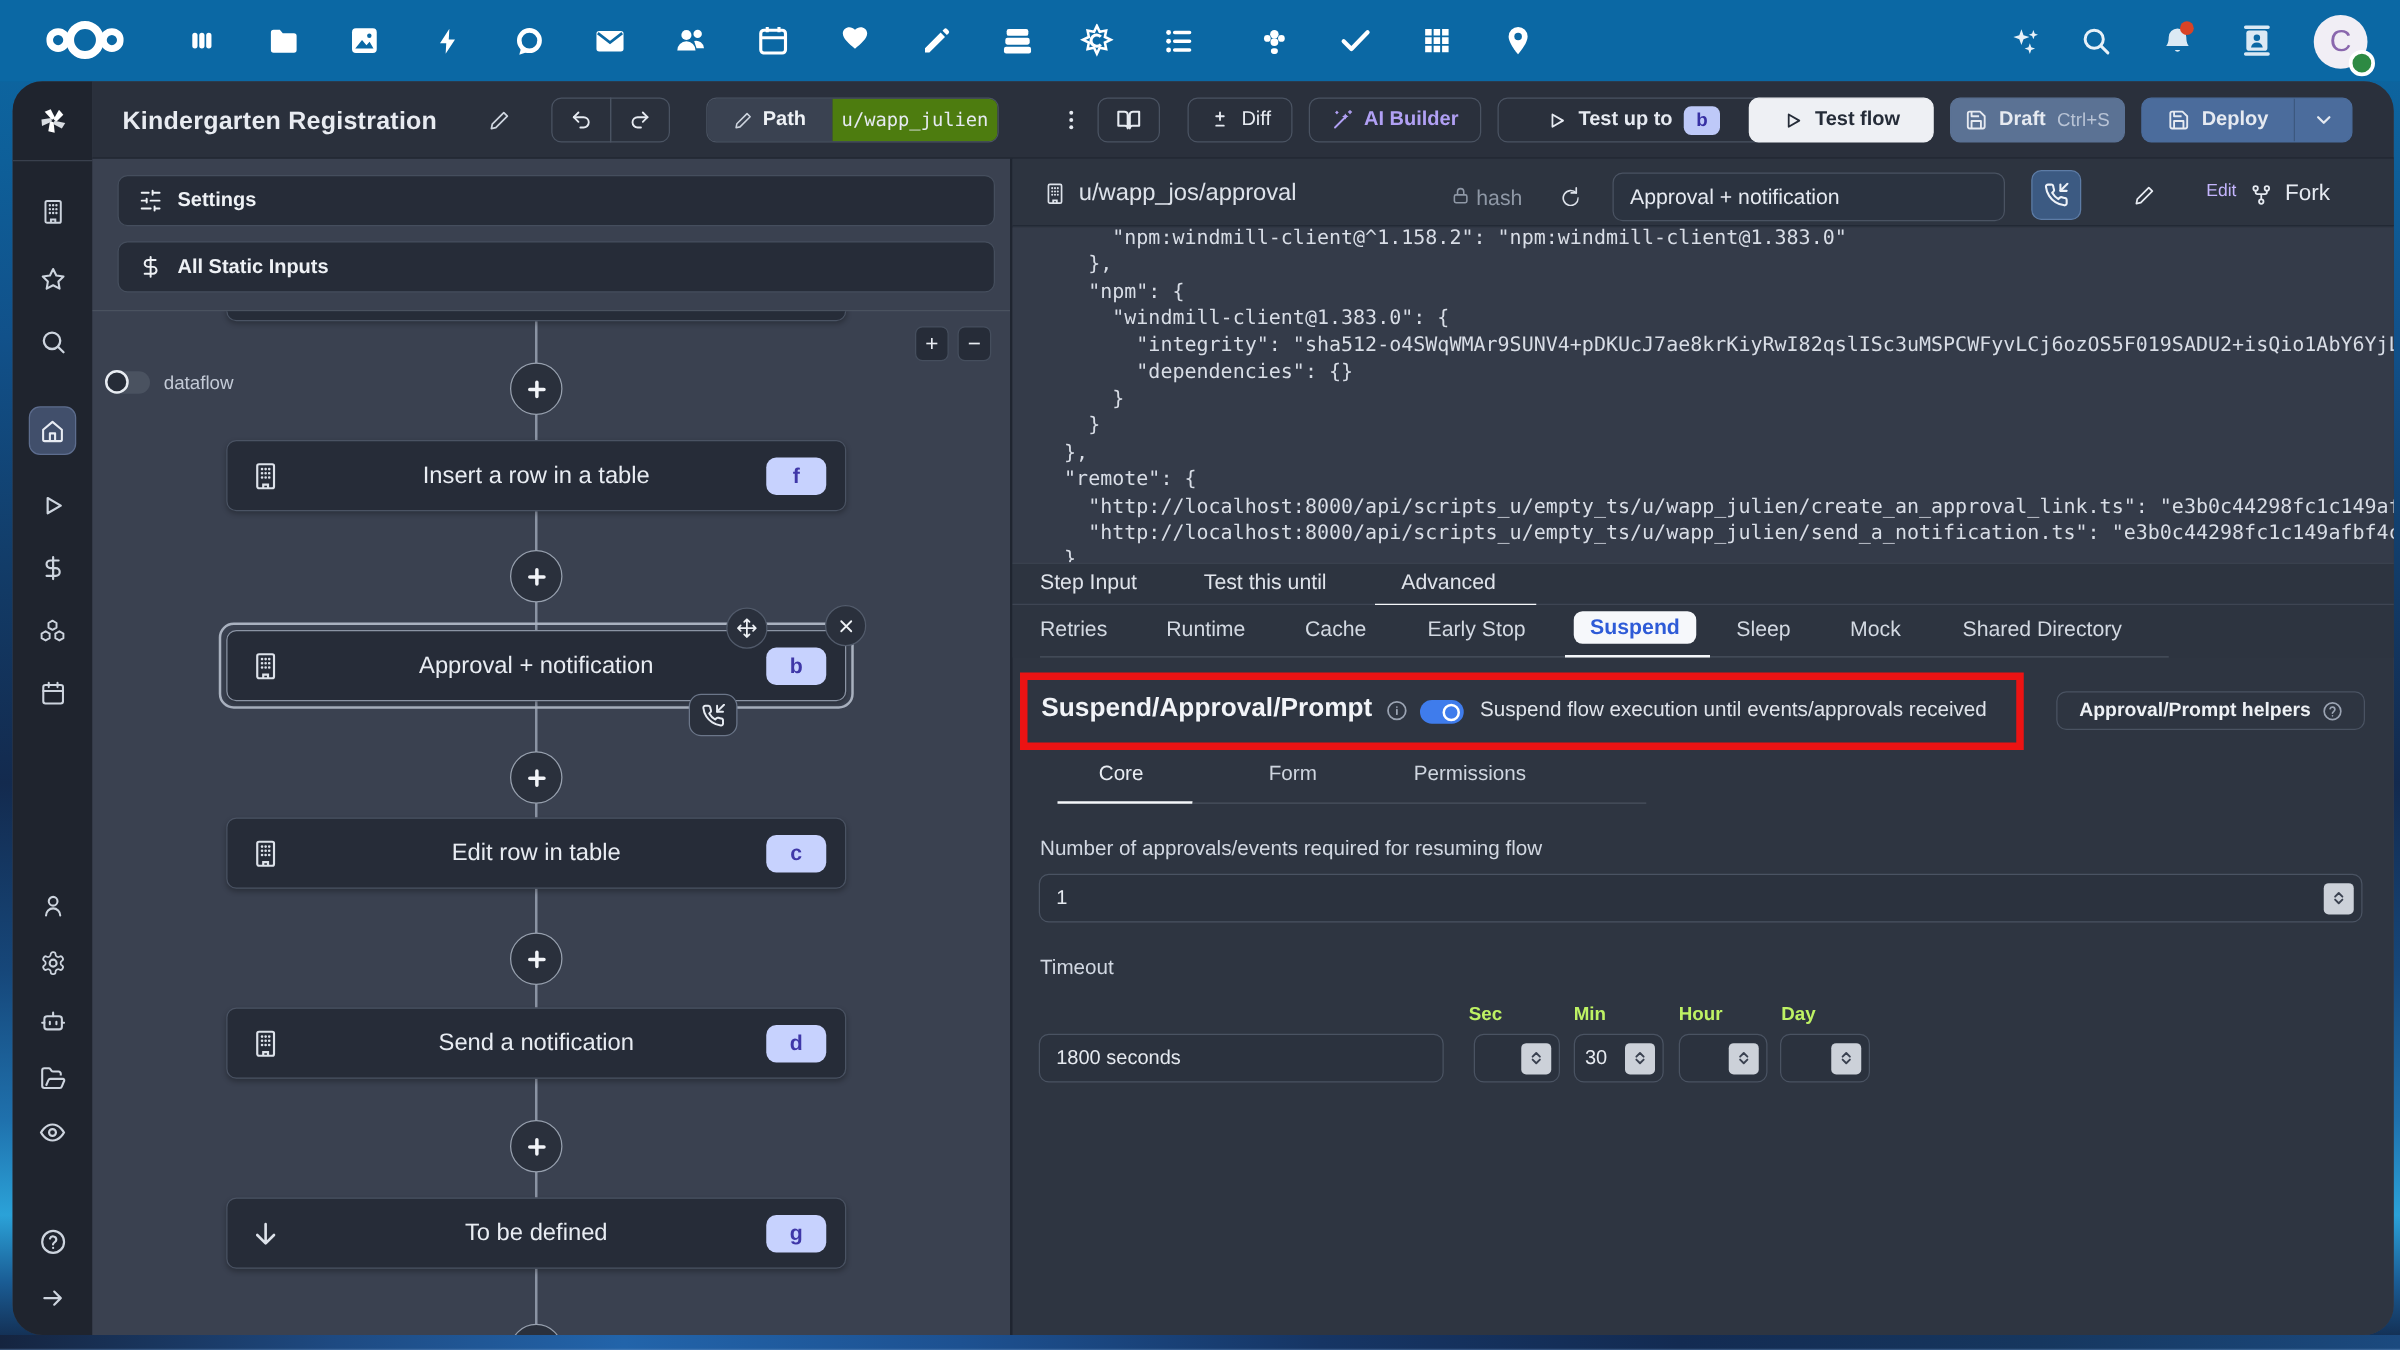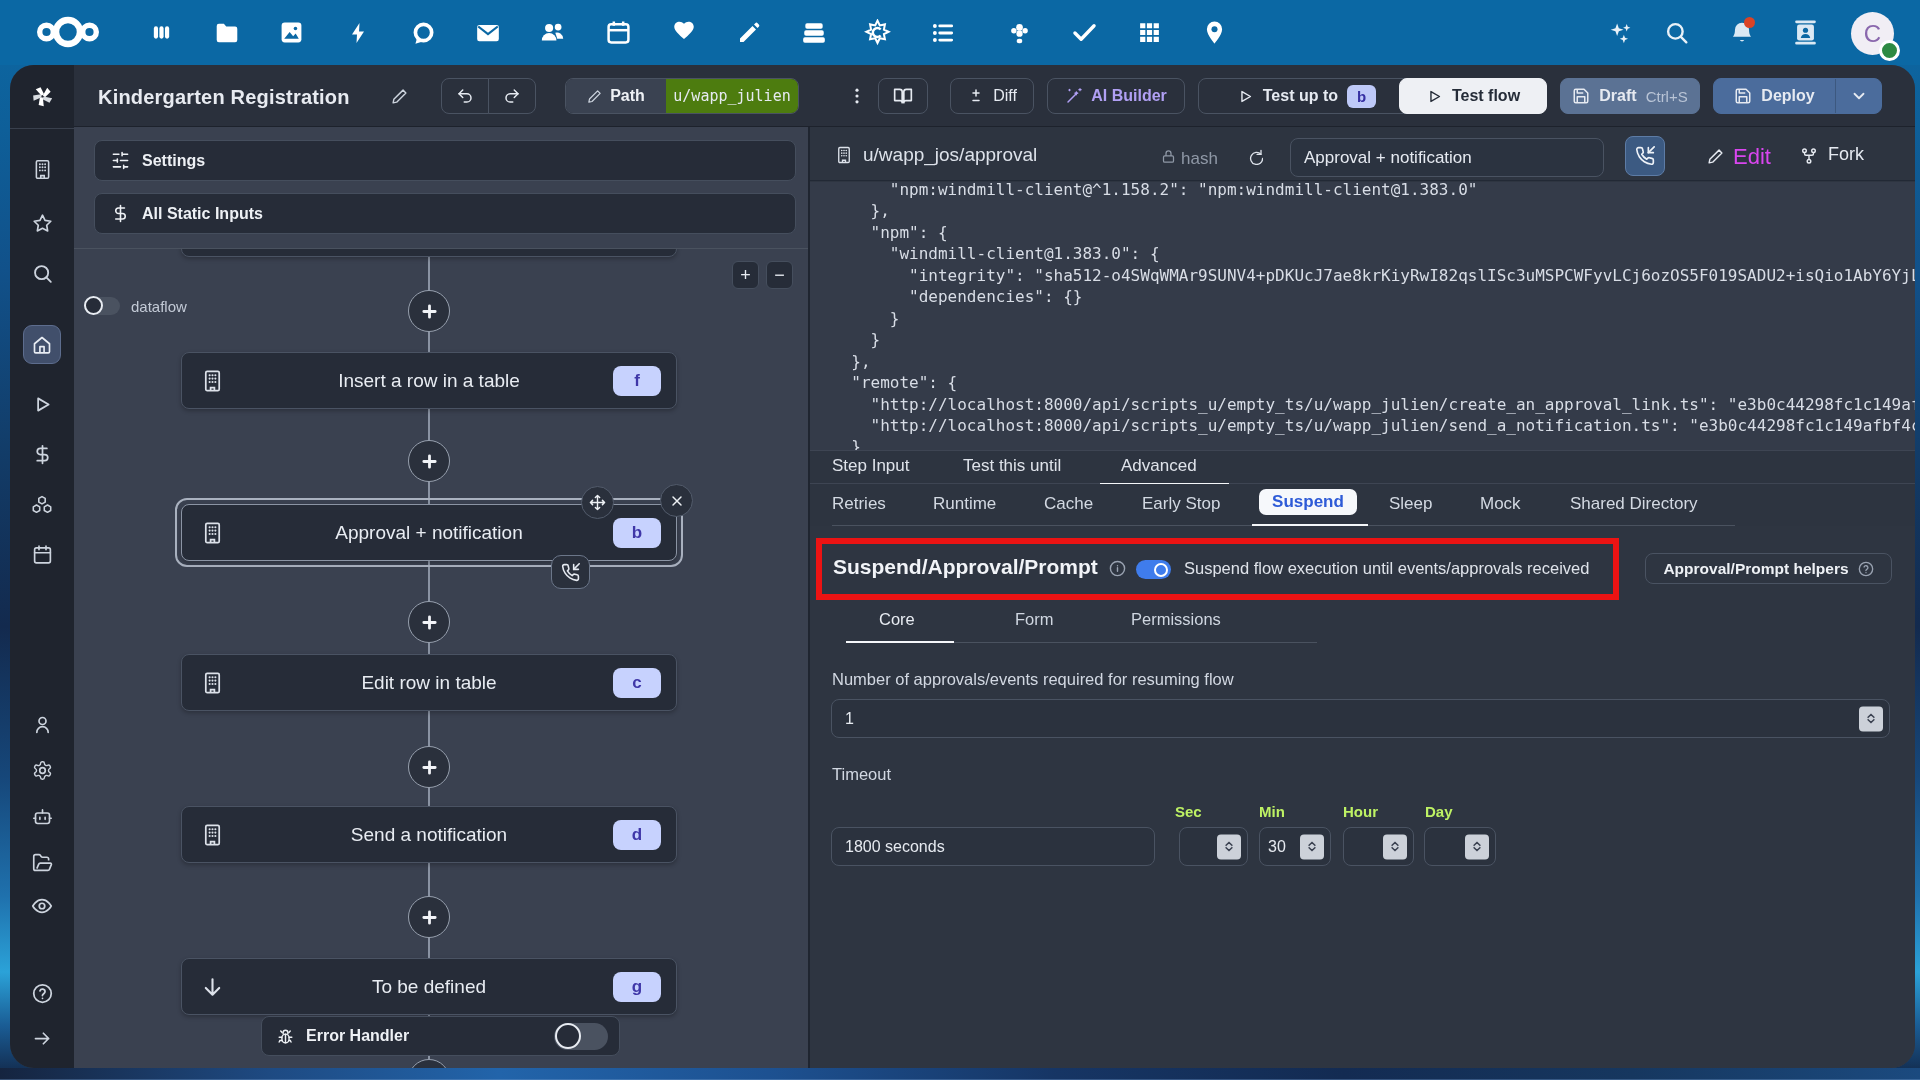--- a/index.html
+++ b/index.html
@@ -92,21 +92,21 @@
   #step-panel { position:absolute; left:798px; top:62px; width:1107px; height:941px; background:#2e3541; border-left:2px solid #1f2530; }
   #sp-header { position:absolute; left:0; top:0; width:1107px; height:54px; background:#2d3440; border-bottom:1px solid #222935; }
   #sp-path-icon { position:absolute; left:25px; top:19px; width:18px; height:18px; color:#dde2ea; }
   #sp-path { position:absolute; left:53px; top:17px; font-size:19px; color:#dde2ea; }
   #sp-lock { position:absolute; left:351px; top:22px; width:15px; height:15px; color:#8f98a6; }
   #sp-hash { position:absolute; left:371px; top:22px; font-size:17px; color:#8f98a6; }
   #sp-refresh { position:absolute; left:437px; top:22px; width:16px; height:16px; color:#dde2ea; }
   #sp-summary { position:absolute; left:480px; top:11px; width:314px; height:39px; border:1px solid #4a5362; border-radius:8px; background:#2b3340; color:#e6eaf1; font-size:17px; display:flex; align-items:center; padding:0 13px; }
   #sp-phone-btn { position:absolute; left:815px; top:9px; width:40px; height:40px; background:#3c5a82; border:1px solid #5d7ca6; border-radius:8px; color:#eef2f8; display:flex; align-items:center; justify-content:center; }
   #sp-edit-icon { position:absolute; left:897px; top:21px; width:17px; height:17px; color:#e6eaf1; }
-  #sp-edit { position:absolute; left:923px; top:17px; font-size:22px; color:#d946ef; }
+  #sp-edit { position:absolute; left:955px; top:17px; font-size:14px; color:#c4b5fd; }
   #sp-fork-icon { position:absolute; left:990px; top:20px; width:18px; height:18px; color:#e6eaf1; }
   #sp-fork { position:absolute; left:1018px; top:17px; font-size:18px; color:#e6eaf1; }
 
   #code-block { position:absolute; left:0; top:55px; width:1107px; height:268px; background:#343b49; overflow:hidden; }
   #code-block pre { position:absolute; left:22px; top:-3px; font-family:"DejaVu Sans Mono", monospace; font-size:16px; line-height:21.45px; color:#d8dde6; white-space:pre; }
 
   #tabs-row { position:absolute; left:0; top:323px; width:1107px; height:34px; background:#2d3440; border-top:1px solid #3e4553; border-bottom:1px solid #3e4553; }
   .tab { position:absolute; top:5px; font-size:17px; color:#dfe3ea; }
   #tab-underline { position:absolute; left:290px; top:32px; width:129px; height:2px; background:#f5f7fa; }
 
@@ -725,29 +725,20 @@
       <div class="node" style="top:709px">
         <span class="nicon">
             <svg width="23" height="23" viewBox="0 0 24 24">
               <use href="#s-arrowdown"></use>
             </svg>
           </span>
         <span class="nlabel">To be defined</span>
         <span class="nbadge">g</span>
       </div>
 
-      <div id="error-bar">
-        <svg width="19" height="19" viewBox="0 0 24 24" style="color:#eef1f5">
-            <use href="#s-bug"></use>
-          </svg>
-        <span class="elabel">Error Handler</span>
-        <span id="eh-toggle">
-            <span class="knob"></span>
-          </span>
-      </div>
 
       <div class="plusnode" style="top:810px"></div>
 
       <div id="dataflow-row">
         <span class="toggle-off">
             <span class="knob"></span>
           </span>
         <span id="dataflow-label">dataflow</span>
       </div>
       <span class="zoom-btn" id="zoom-in">+</span>

